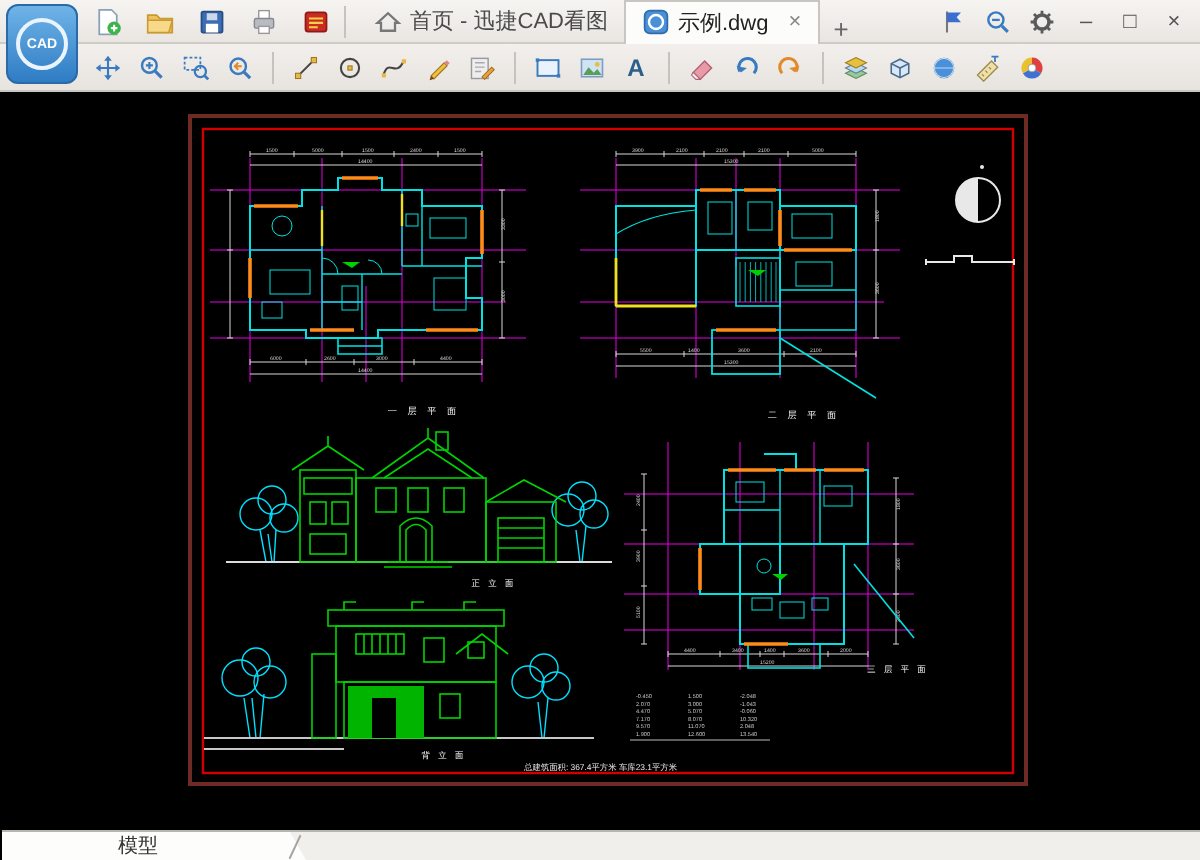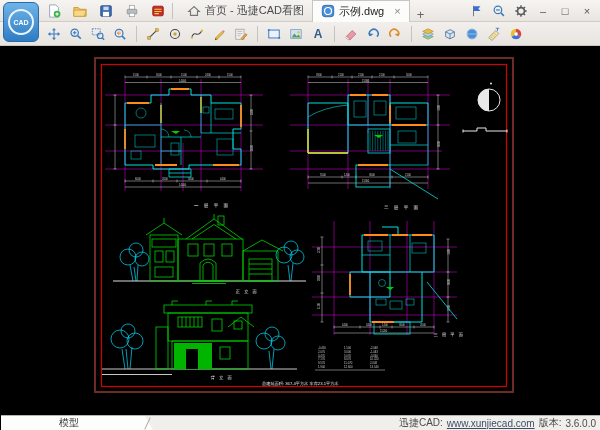--- a/index.html
+++ b/index.html
@@ -525,19 +525,13 @@
   </g>
   <text class="nt" x="262" y="339">总建筑面积: 367.4平方米    车库23.1平方米</text>
 </svg>
 </div>
 
 <div class="statusbar">
   <div class="modeltab">
     <span>模型</span>
   </div>
   <div class="modelslash"></div>
-  <div class="statusright">
-    <span>迅捷CAD:</span>
-    <span class="lnk">www.xunjiecad.com</span>
-    <span>版本:</span>
-    <span>3.6.0.0</span>
-  </div>
 </div>
 
 </body></html>

